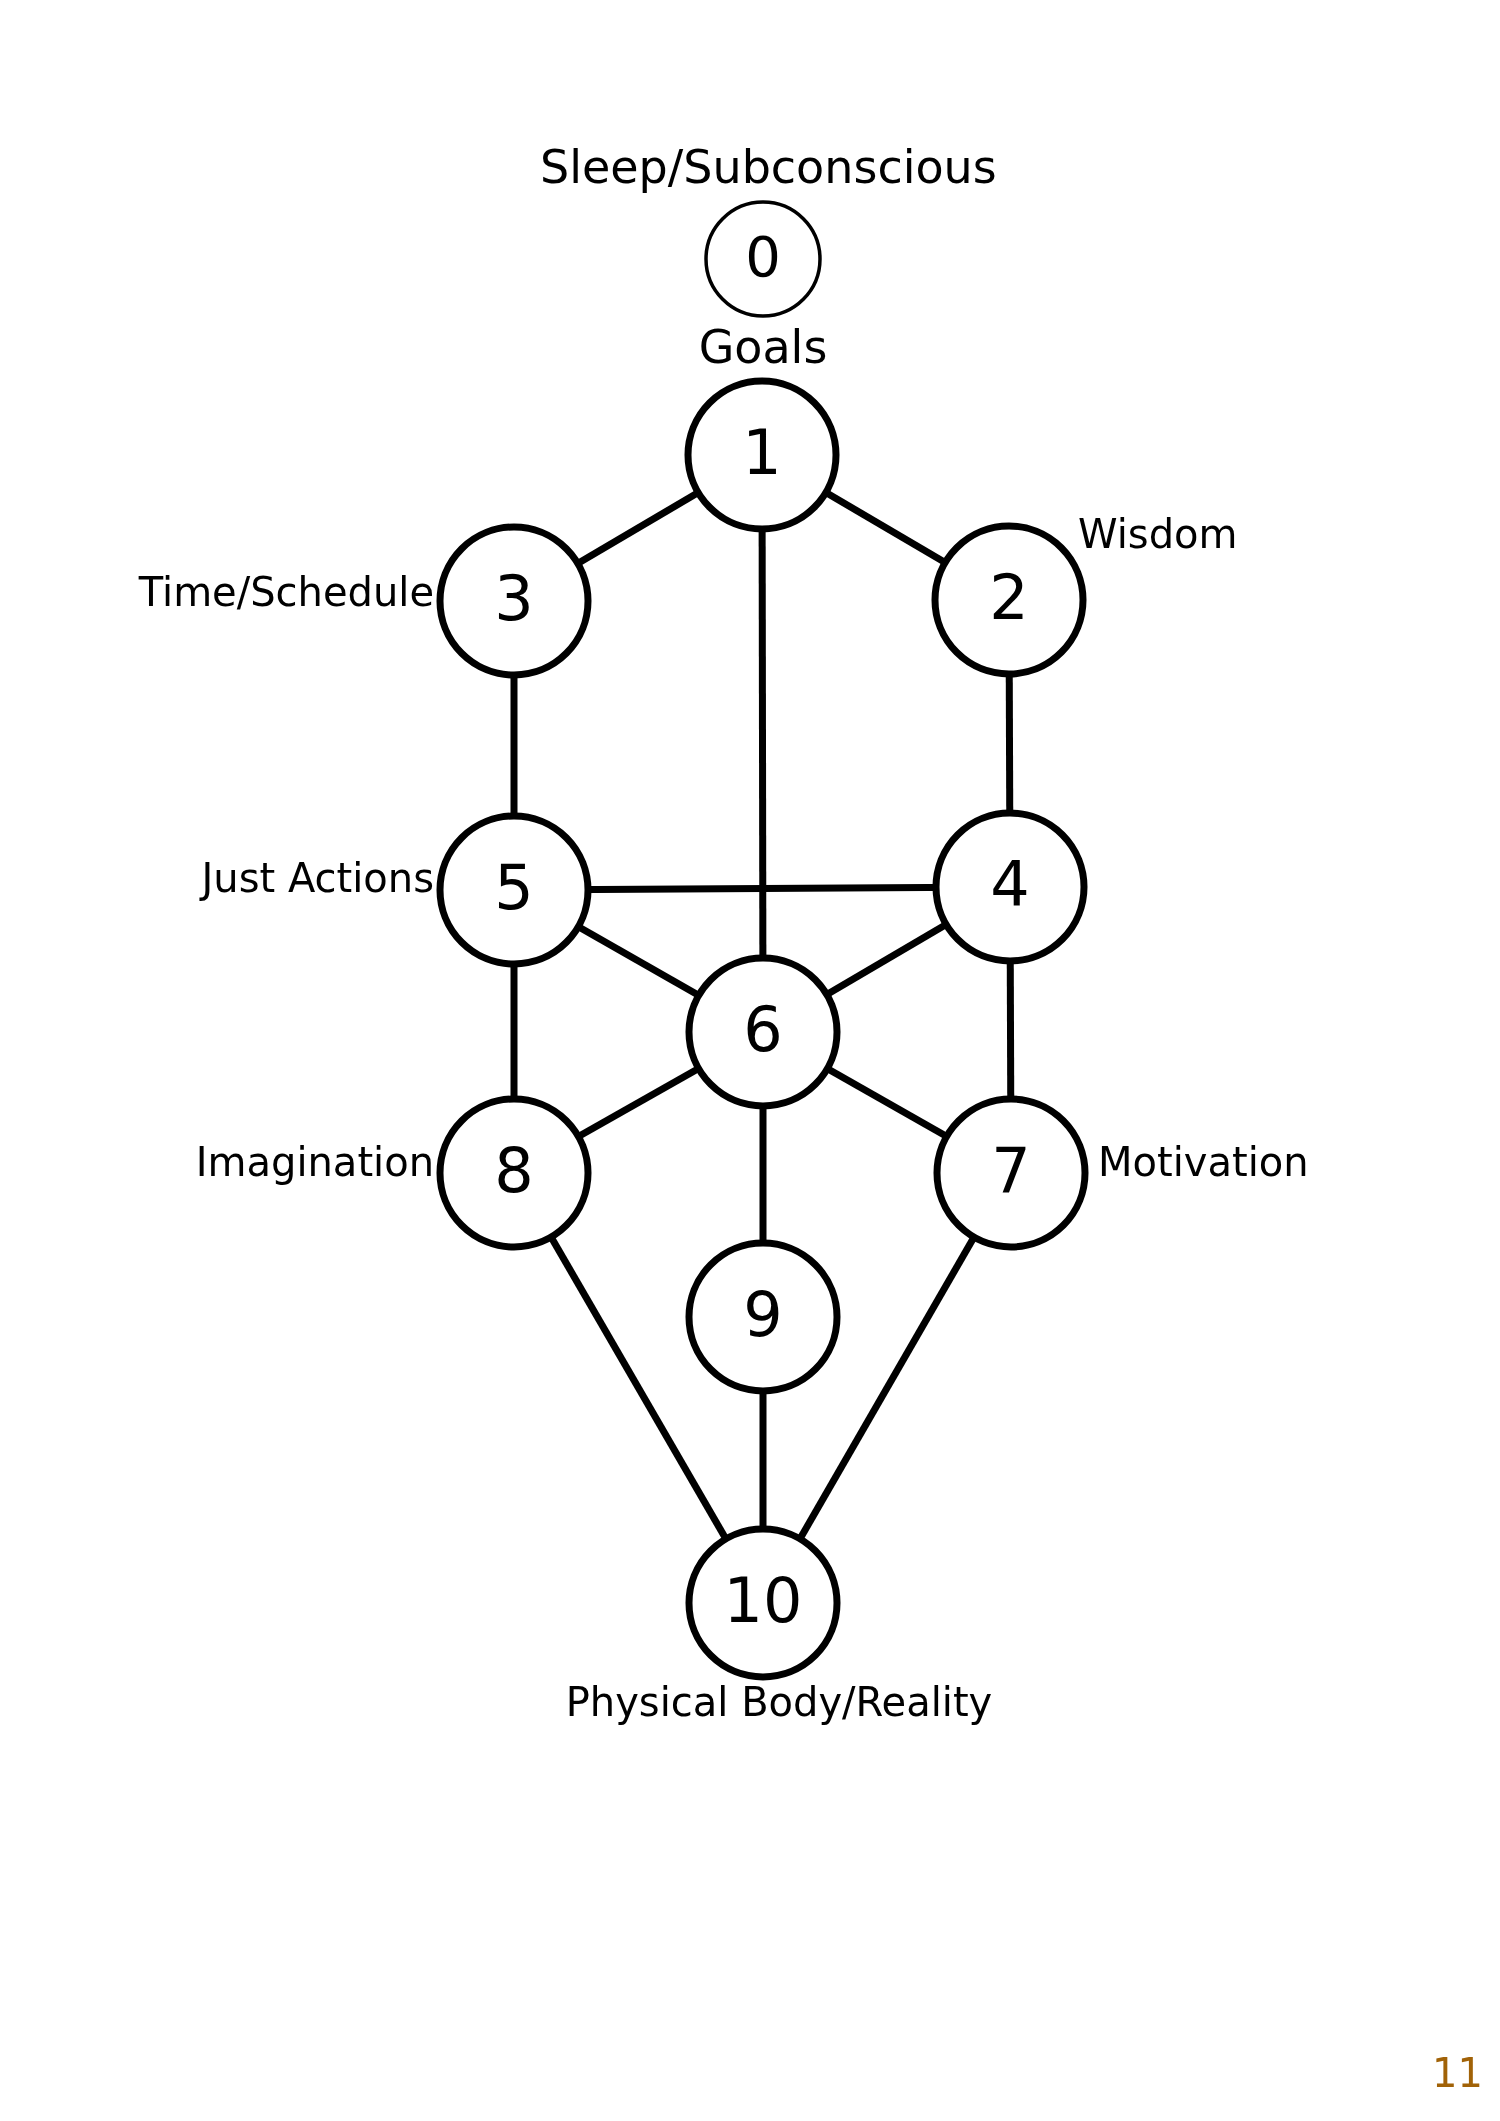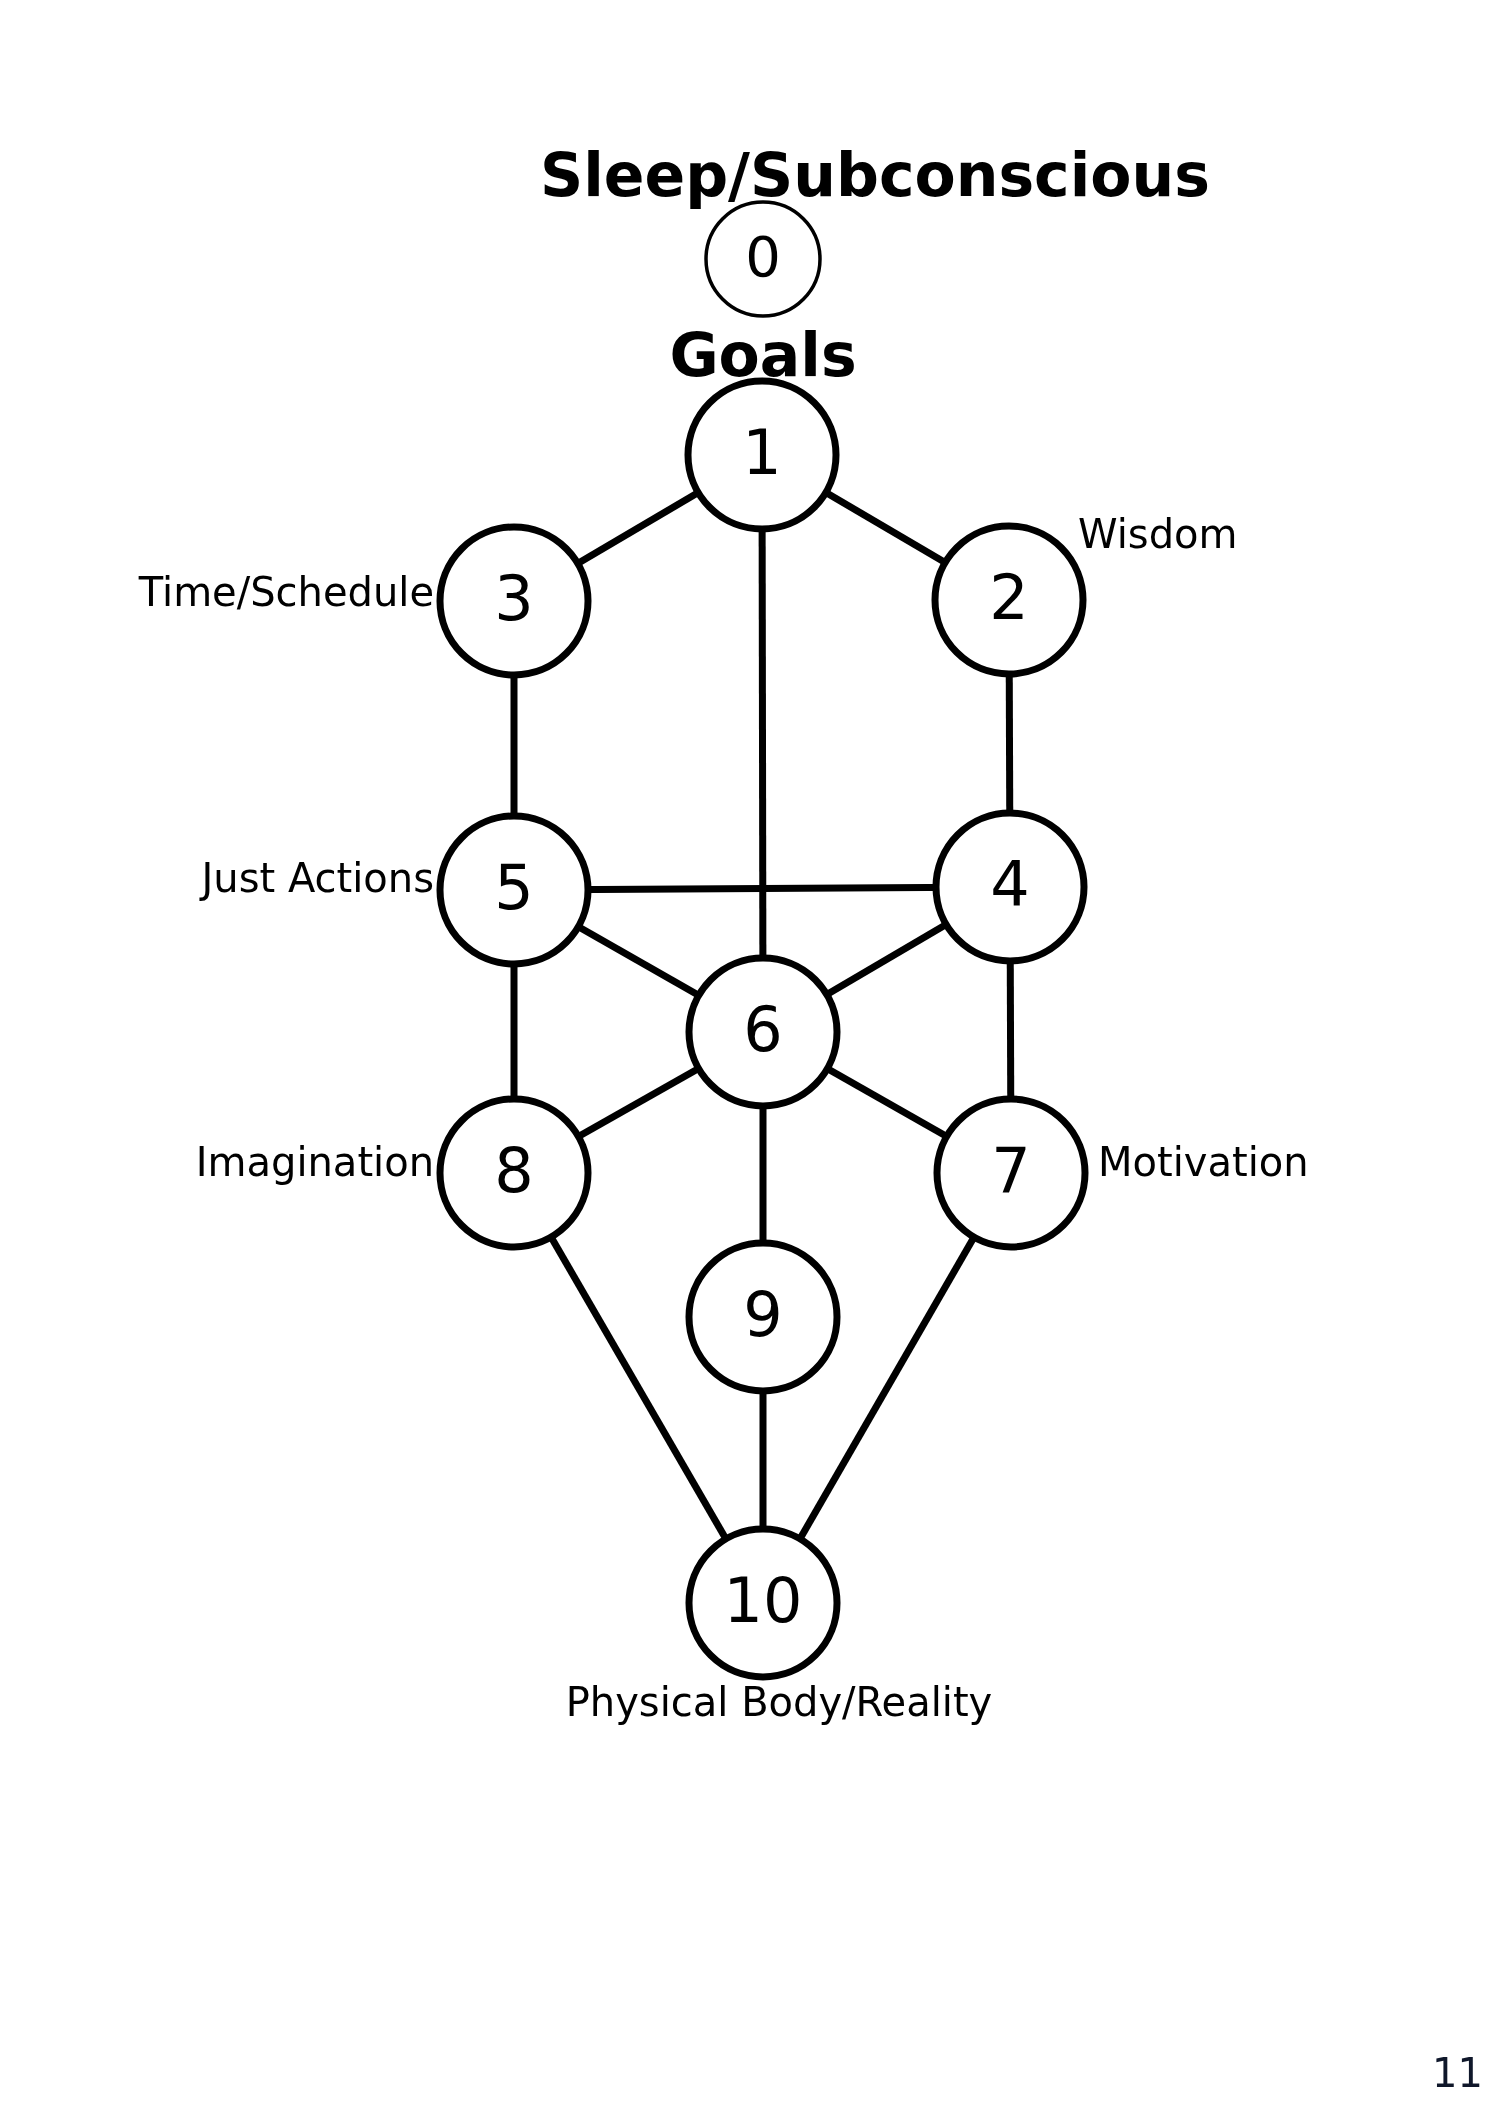--- a/index.html
+++ b/index.html
@@ -57,38 +57,38 @@
   .label {
     position: absolute;
     font-family: "DejaVu Sans", "Liberation Sans", sans-serif;
     font-size: 40px;
     font-weight: 400;
     color: #000000;
     line-height: 1.12;
     white-space: nowrap;
   }
   .label.bold {
-    font-weight: 700;
-    font-size: 60px;
+    font-weight: 400;
+    font-size: 46px;
   }
   .label.wrap {
     white-space: normal;
     text-align: center;
   }
   .label.right-of {
     text-align: left;
   }
   .label.left-of {
     text-align: right;
   }
   .page-number {
     position: absolute;
     font-family: "DejaVu Sans", "Liberation Sans", sans-serif;
     font-size: 40px;
-    color: #0f172a;
+    color: #a16207;
   }
 </style>
 </head>
 <body>
 
 <div id="diagram-root">
 
   <svg id="tree-svg" viewBox="0 0 1500 2121" xmlns="http://www.w3.org/2000/svg">
     <g id="edges-group">
         <line x1="762" y1="455" x2="514" y2="601" class="edge-line"></line>

